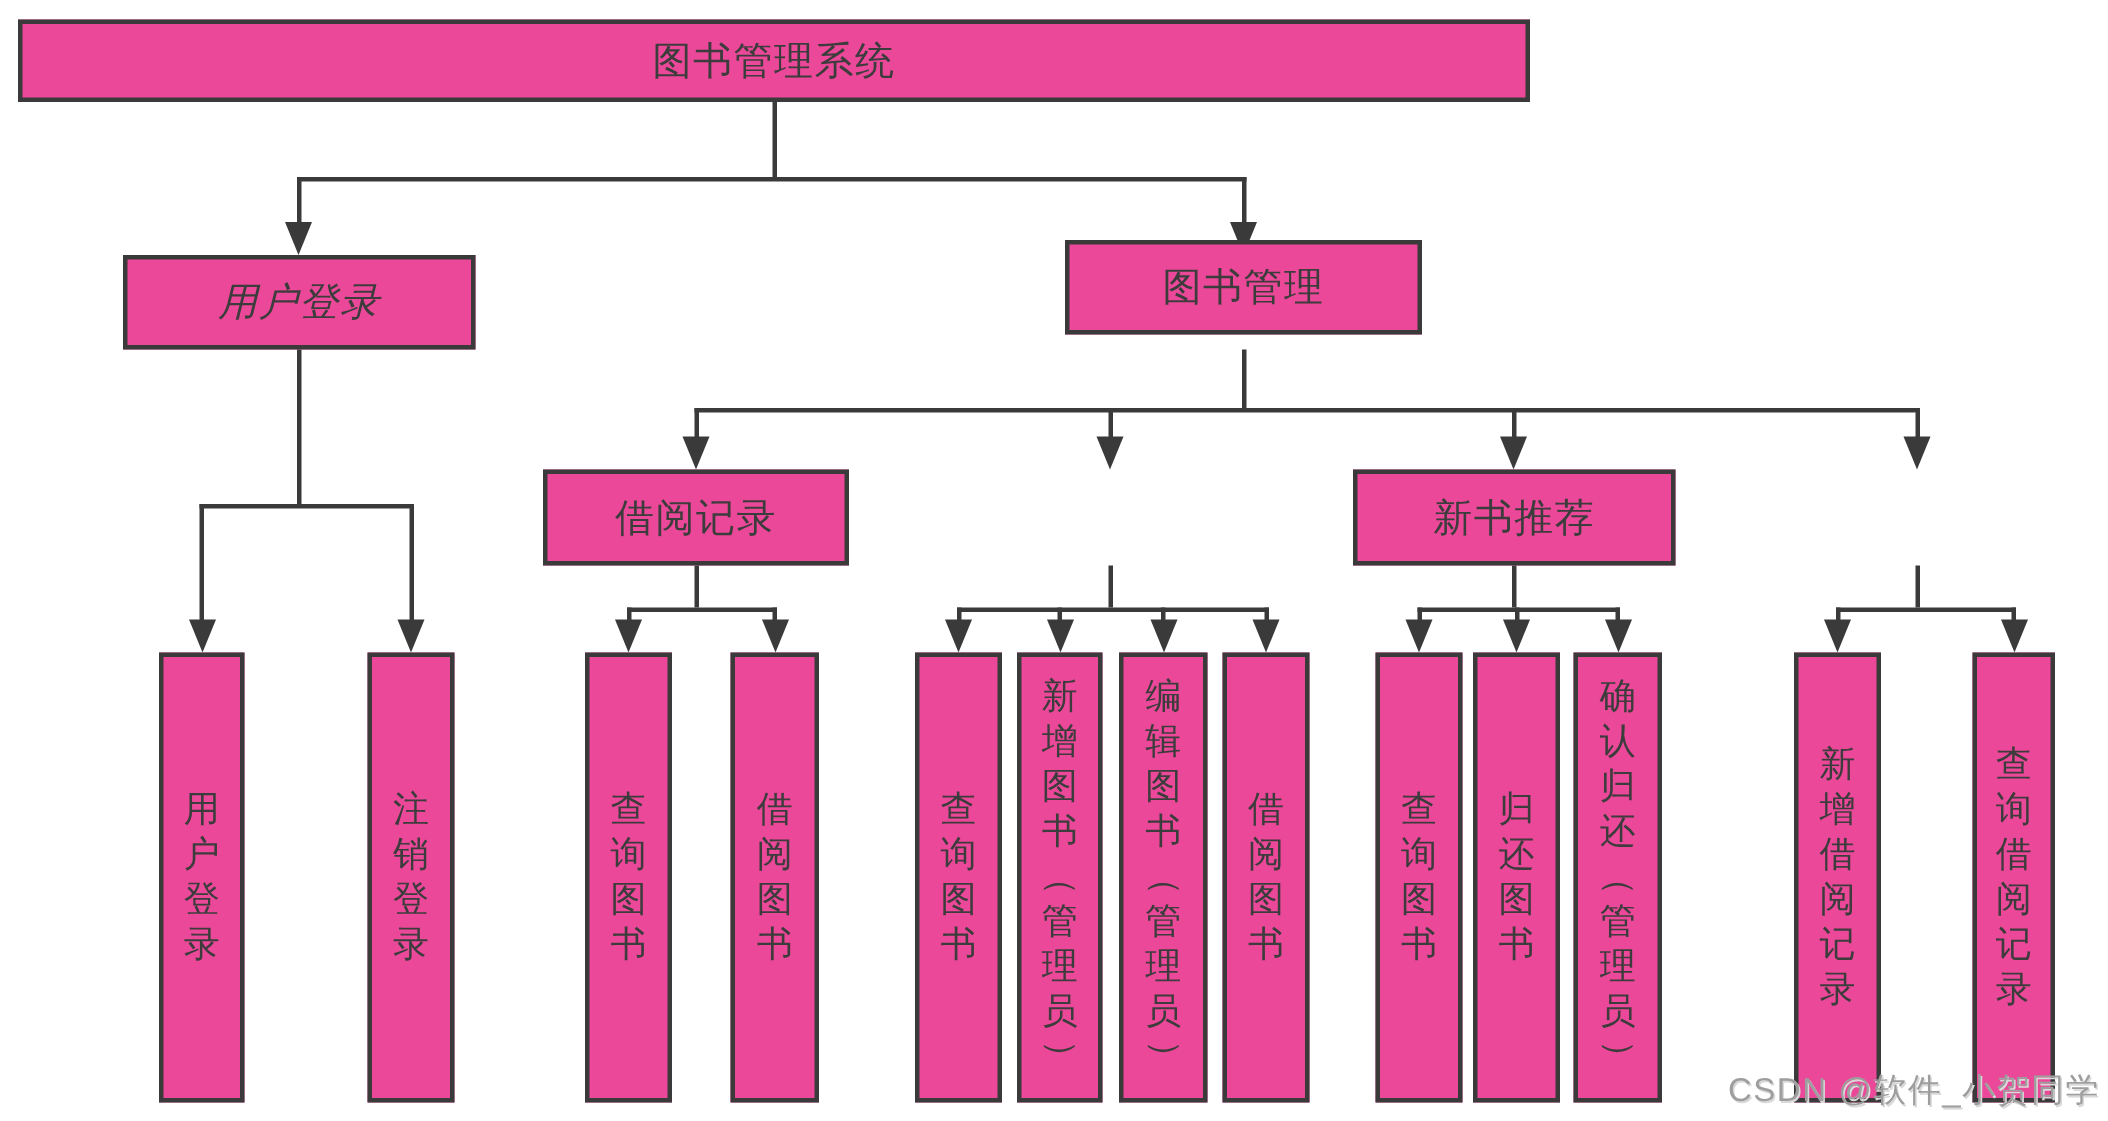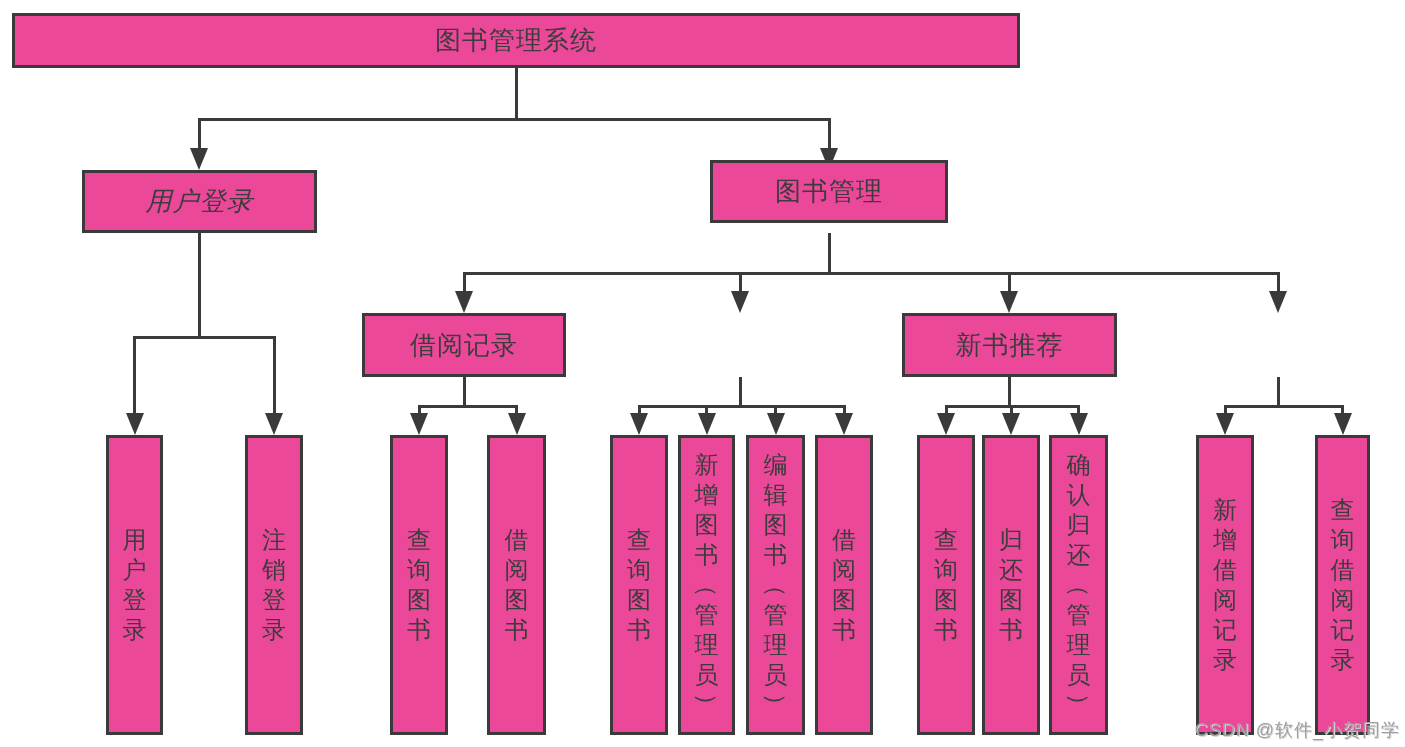--- a/index.html
+++ b/index.html
@@ -44,21 +44,21 @@
     position: absolute;
     width: 0; height: 0;
     border-left: 9px solid transparent;
     border-right: 9px solid transparent;
     border-top: 22px solid var(--line);
   }
   .watermark {
     position: absolute;
     right: 5px;
     bottom: 5px;
-    font-size: 18px;
+    font-size: 22px;
     color: var(--wm);
     text-shadow: 1px 1px 0 #d9d9d9;
     letter-spacing: 1px;
   }
 </style>
 </head>
 <body>
 
 <div id="stage">
 

